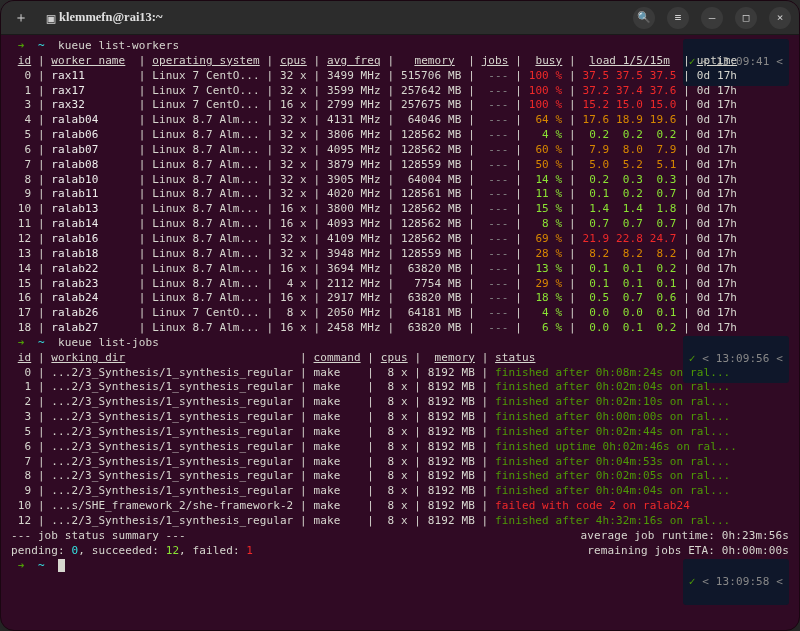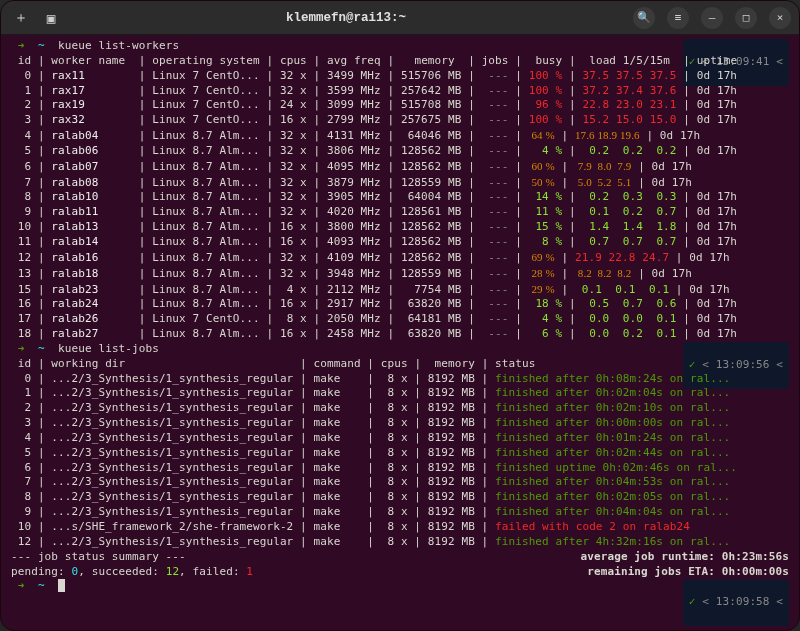--- a/index.html
+++ b/index.html
@@ -41,25 +41,25 @@
     width: 16px;
     height: 16px;
     display: inline-flex;
     align-items: center;
     justify-content: center;
     color: #d0d0d0;
     font-size: 14px;
   }
   .titlebar .title {
     flex: 1;
-    text-align: center;
+    text-align: left;
     color: #e0e0e0;
     font-size: 12.5px;
     font-weight: 600;
-    font-family: Liberation Mono, monospace;
+    font-family: Liberation Serif, serif;
   }
   .titlebar .right-icons {
     display: flex;
     gap: 12px;
     align-items: center;
   }
   .titlebar .rbtn {
     width: 22px;
     height: 22px;
     border-radius: 50%;
@@ -83,37 +83,37 @@
   .arrow { color: #4e9a06; }
   .path { color: #34e2e2; }
   .clock-pill {
     float: right;
     color: #888;
     background: #0f172a;
     padding: 16px 6px;
     border-radius: 3px;
   }
   .check { color: #4e9a06; }
-  .hdr { color:#d7d7cf;}
+  .hdr { text-decoration: underline; color:#d7d7cf;}
   .dim { color: #888; }
   .red { color: #ef2929; }
-  .orange { color: #d78700; font-family: Liberation Serif, serif; }
+  .orange { color: #d78700; }
   .green { color: #8ae234; }
   .teal { color: #34e2e2; }
   .white { color: #eeeeec; }
   .statusok { color: #4e9a06; }
   .statusfail { color: #ef2929; }
   .prompt-cursor {
     display: inline-block;
     width: 7px;
     height: 13px;
     background: #d7d7cf;
     vertical-align: text-bottom;
   }
-  .footer-right { float:right;font-weight:bold; }
+  .footer-right { float:right; }
 </style>
 </head>
 <body>
 
 <div class="window">
   <div class="titlebar">
     <div class="left-icons">
       <span class="ticon">＋</span>
       <span class="ticon">▣</span>
     </div>
@@ -129,48 +129,47 @@
 
   <div class="term">
 
     <div class="row"><span class="clock-pill"><span class="check">✓</span> &lt; <span>13:09:41</span> &lt;</span> <span class="arrow">➜</span>  <span class="path">~</span>  <span>kueue list-workers</span></div>
 
     <div class="row"> <span class="hdr">id</span> | <span class="hdr">worker name</span>  | <span class="hdr">operating system</span> | <span class="hdr">cpus</span> | <span class="hdr">avg freq</span> |   <span class="hdr">memory</span>  | <span class="hdr">jobs</span> |  <span class="hdr">busy</span> |  <span class="hdr">load 1/5/15m</span>  | <span class="hdr">uptime</span></div>
 
     <div id="worker-rows">
         <div class="row">  0 | <span class="white">rax11       </span> | Linux 7 CentO... | 32 x | 3499 MHz | 515706 MB | <span class="dim"> ---</span> | <span class="red">100 %</span> | <span class="red">37.5 37.5 37.5</span> | 0d 17h</div>
         <div class="row">  1 | <span class="white">rax17       </span> | Linux 7 CentO... | 32 x | 3599 MHz | 257642 MB | <span class="dim"> ---</span> | <span class="red">100 %</span> | <span class="red">37.2 37.4 37.6</span> | 0d 17h</div>
-        <div class="row">  2 | <span class="white">rax19       </span> | Linux 7 CentO... | 24 x | 3099 MHz | 515708 MB | <span class="dim"> ---</span> | <span class="red"> 96 %</span> | <span class="red">22.8 23.0 23.1</span> | 0d 17h</div>
         <div class="row">  3 | <span class="white">rax32       </span> | Linux 7 CentO... | 16 x | 2799 MHz | 257675 MB | <span class="dim"> ---</span> | <span class="red">100 %</span> | <span class="red">15.2 15.0 15.0</span> | 0d 17h</div>
         <div class="row">  4 | <span class="white">ralab04     </span> | Linux 8.7 Alm... | 32 x | 4131 MHz |  64046 MB | <span class="dim"> ---</span> | <span class="orange"> 64 %</span> | <span class="orange">17.6 18.9 19.6</span> | 0d 17h</div>
         <div class="row">  5 | <span class="white">ralab06     </span> | Linux 8.7 Alm... | 32 x | 3806 MHz | 128562 MB | <span class="dim"> ---</span> | <span class="green">  4 %</span> | <span class="green"> 0.2  0.2  0.2</span> | 0d 17h</div>
         <div class="row">  6 | <span class="white">ralab07     </span> | Linux 8.7 Alm... | 32 x | 4095 MHz | 128562 MB | <span class="dim"> ---</span> | <span class="orange"> 60 %</span> | <span class="orange"> 7.9  8.0  7.9</span> | 0d 17h</div>
         <div class="row">  7 | <span class="white">ralab08     </span> | Linux 8.7 Alm... | 32 x | 3879 MHz | 128559 MB | <span class="dim"> ---</span> | <span class="orange"> 50 %</span> | <span class="orange"> 5.0  5.2  5.1</span> | 0d 17h</div>
         <div class="row">  8 | <span class="white">ralab10     </span> | Linux 8.7 Alm... | 32 x | 3905 MHz |  64004 MB | <span class="dim"> ---</span> | <span class="green"> 14 %</span> | <span class="green"> 0.2  0.3  0.3</span> | 0d 17h</div>
         <div class="row">  9 | <span class="white">ralab11     </span> | Linux 8.7 Alm... | 32 x | 4020 MHz | 128561 MB | <span class="dim"> ---</span> | <span class="green"> 11 %</span> | <span class="green"> 0.1  0.2  0.7</span> | 0d 17h</div>
         <div class="row"> 10 | <span class="white">ralab13     </span> | Linux 8.7 Alm... | 16 x | 3800 MHz | 128562 MB | <span class="dim"> ---</span> | <span class="green"> 15 %</span> | <span class="green"> 1.4  1.4  1.8</span> | 0d 17h</div>
         <div class="row"> 11 | <span class="white">ralab14     </span> | Linux 8.7 Alm... | 16 x | 4093 MHz | 128562 MB | <span class="dim"> ---</span> | <span class="green">  8 %</span> | <span class="green"> 0.7  0.7  0.7</span> | 0d 17h</div>
         <div class="row"> 12 | <span class="white">ralab16     </span> | Linux 8.7 Alm... | 32 x | 4109 MHz | 128562 MB | <span class="dim"> ---</span> | <span class="orange"> 69 %</span> | <span class="red">21.9 22.8 24.7</span> | 0d 17h</div>
         <div class="row"> 13 | <span class="white">ralab18     </span> | Linux 8.7 Alm... | 32 x | 3948 MHz | 128559 MB | <span class="dim"> ---</span> | <span class="orange"> 28 %</span> | <span class="orange"> 8.2  8.2  8.2</span> | 0d 17h</div>
+        <div class="row"> 14 | <span class="white">ralab22     </span> | Linux 8.7 Alm... | 16 x | 3694 MHz |  63820 MB | <span class="dim"> ---</span> | <span class="green"> 13 %</span> | <span class="green"> 0.1  0.1  0.2</span> | 0d 17h</div>
         <div class="row"> 15 | <span class="white">ralab23     </span> | Linux 8.7 Alm... |  4 x | 2112 MHz |   7754 MB | <span class="dim"> ---</span> | <span class="orange"> 29 %</span> | <span class="green"> 0.1  0.1  0.1</span> | 0d 17h</div>
         <div class="row"> 16 | <span class="white">ralab24     </span> | Linux 8.7 Alm... | 16 x | 2917 MHz |  63820 MB | <span class="dim"> ---</span> | <span class="green"> 18 %</span> | <span class="green"> 0.5  0.7  0.6</span> | 0d 17h</div>
         <div class="row"> 17 | <span class="white">ralab26     </span> | Linux 7 CentO... |  8 x | 2050 MHz |  64181 MB | <span class="dim"> ---</span> | <span class="green">  4 %</span> | <span class="green"> 0.0  0.0  0.1</span> | 0d 17h</div>
-        <div class="row"> 18 | <span class="white">ralab27     </span> | Linux 8.7 Alm... | 16 x | 2458 MHz |  63820 MB | <span class="dim"> ---</span> | <span class="green">  6 %</span> | <span class="green"> 0.0  0.2  0.1</span> | 0d 17h</div>
+        <div class="row"> 18 | <span class="white">ralab27     </span> | Linux 8.7 Alm... | 16 x | 2458 MHz |  63820 MB | <span class="dim"> ---</span> | <span class="green">  6 %</span> | <span class="green"> 0.0  0.1  0.2</span> | 0d 17h</div>
       </div>
 
     <div class="row"><span class="clock-pill"><span class="check">✓</span> &lt; <span>13:09:56</span> &lt;</span> <span class="arrow">➜</span>  <span class="path">~</span>  <span>kueue list-jobs</span></div>
 
     <div class="row"> <span class="hdr">id</span> | <span class="hdr">working dir</span>                          | <span class="hdr">command</span> | <span class="hdr">cpus</span> |  <span class="hdr">memory</span> | <span class="hdr">status</span></div>
 
     <div id="job-rows">
         <div class="row">  0 | ...2/3_Synthesis/1_synthesis_regular | make    |  8 x | 8192 MB | <span class="statusok">finished after 0h:08m:24s on ral...</span></div>
         <div class="row">  1 | ...2/3_Synthesis/1_synthesis_regular | make    |  8 x | 8192 MB | <span class="statusok">finished after 0h:02m:04s on ral...</span></div>
         <div class="row">  2 | ...2/3_Synthesis/1_synthesis_regular | make    |  8 x | 8192 MB | <span class="statusok">finished after 0h:02m:10s on ral...</span></div>
         <div class="row">  3 | ...2/3_Synthesis/1_synthesis_regular | make    |  8 x | 8192 MB | <span class="statusok">finished after 0h:00m:00s on ral...</span></div>
-        <div class="row">  4 | ...2/3_Synthesis/1_synthesis_regular | make    |  8 x | 8192 MB | <span class="statusok">finished after 0h:01m:24s on ral...</span></div>
         <div class="row">  5 | ...2/3_Synthesis/1_synthesis_regular | make    |  8 x | 8192 MB | <span class="statusok">finished after 0h:02m:44s on ral...</span></div>
         <div class="row">  6 | ...2/3_Synthesis/1_synthesis_regular | make    |  8 x | 8192 MB | <span class="statusok">finished uptime 0h:02m:46s on ral...</span></div>
         <div class="row">  7 | ...2/3_Synthesis/1_synthesis_regular | make    |  8 x | 8192 MB | <span class="statusok">finished after 0h:04m:53s on ral...</span></div>
         <div class="row">  8 | ...2/3_Synthesis/1_synthesis_regular | make    |  8 x | 8192 MB | <span class="statusok">finished after 0h:02m:05s on ral...</span></div>
         <div class="row">  9 | ...2/3_Synthesis/1_synthesis_regular | make    |  8 x | 8192 MB | <span class="statusok">finished after 0h:04m:04s on ral...</span></div>
         <div class="row"> 10 | ...s/SHE_framework_2/she-framework-2 | make    |  8 x | 8192 MB | <span class="statusfail">failed with code 2 on ralab24</span></div>
         <div class="row"> 12 | ...2/3_Synthesis/1_synthesis_regular | make    |  8 x | 8192 MB | <span class="statusok">finished after 4h:32m:16s on ral...</span></div>
       </div>
 
     <div class="row"><span class="footer-right"><span>average job runtime: </span><span>0h:23m:56s</span></span><span>--- job status summary ---</span></div>

